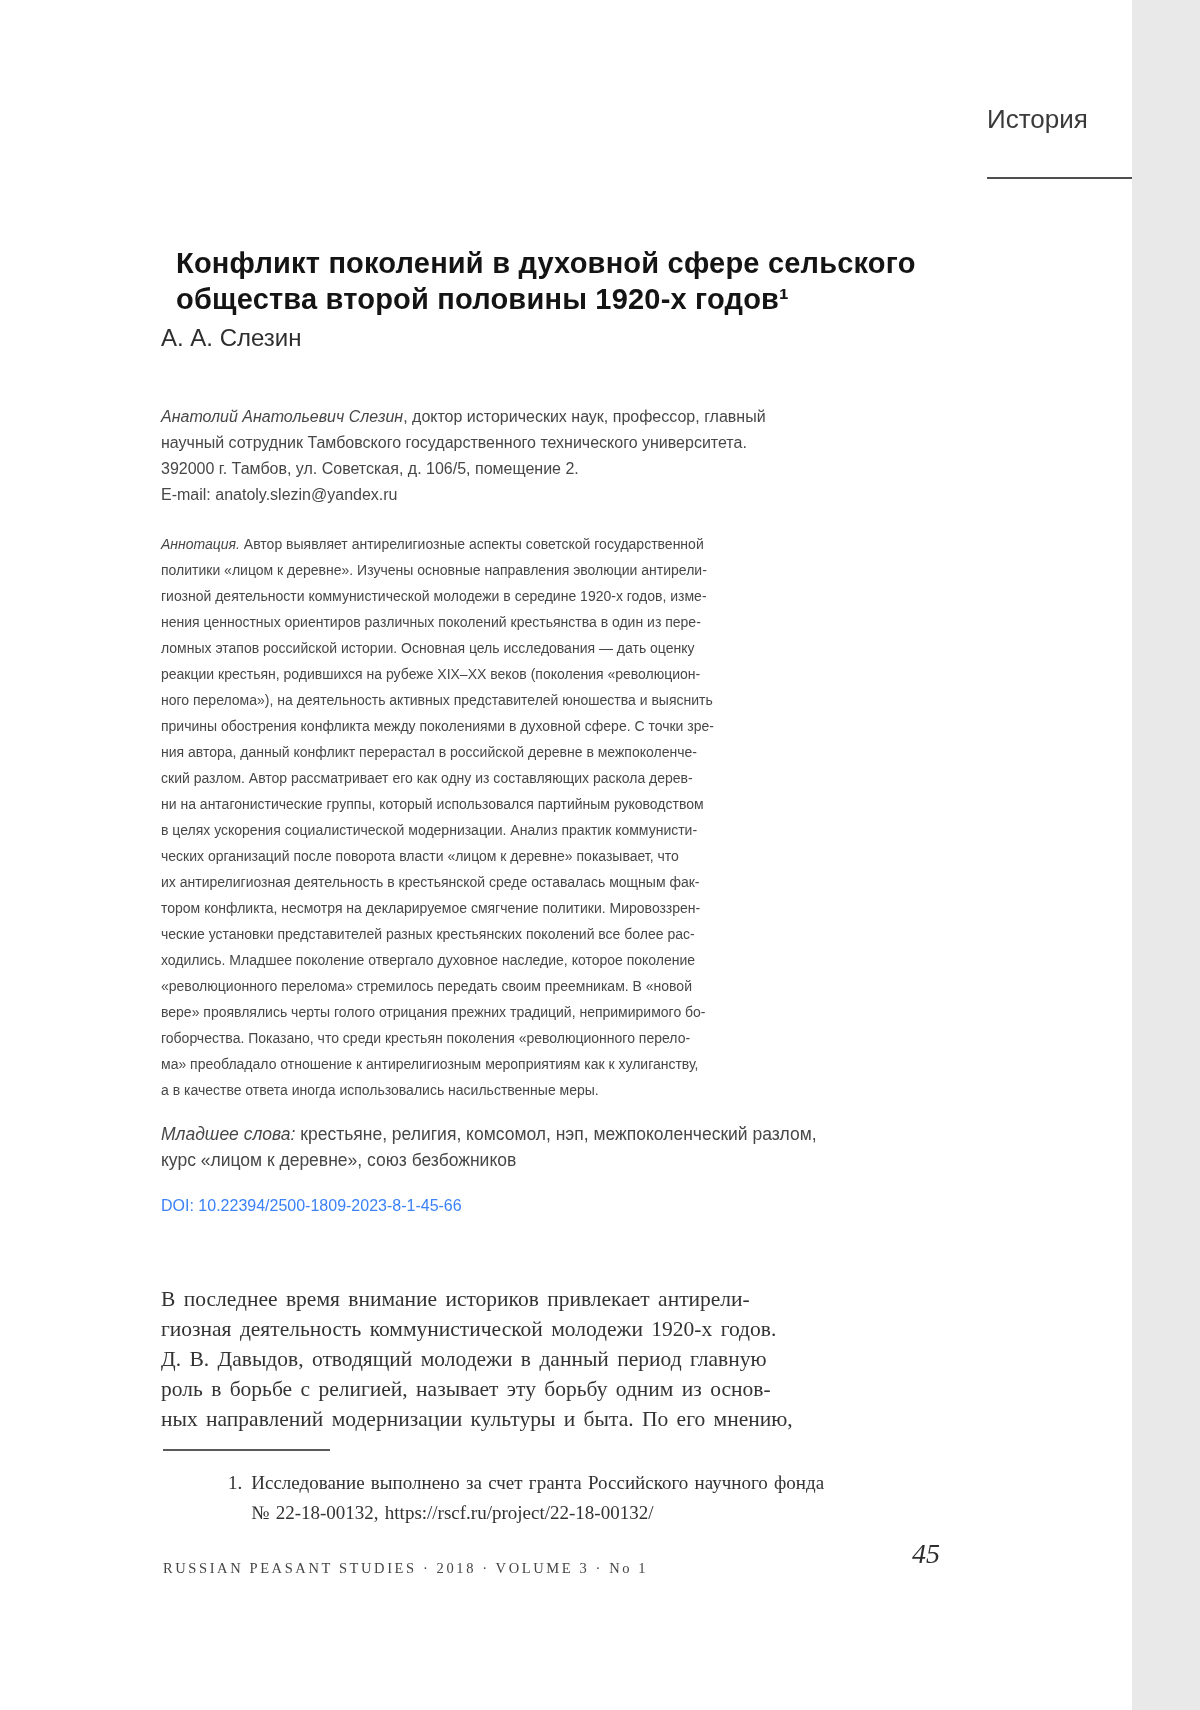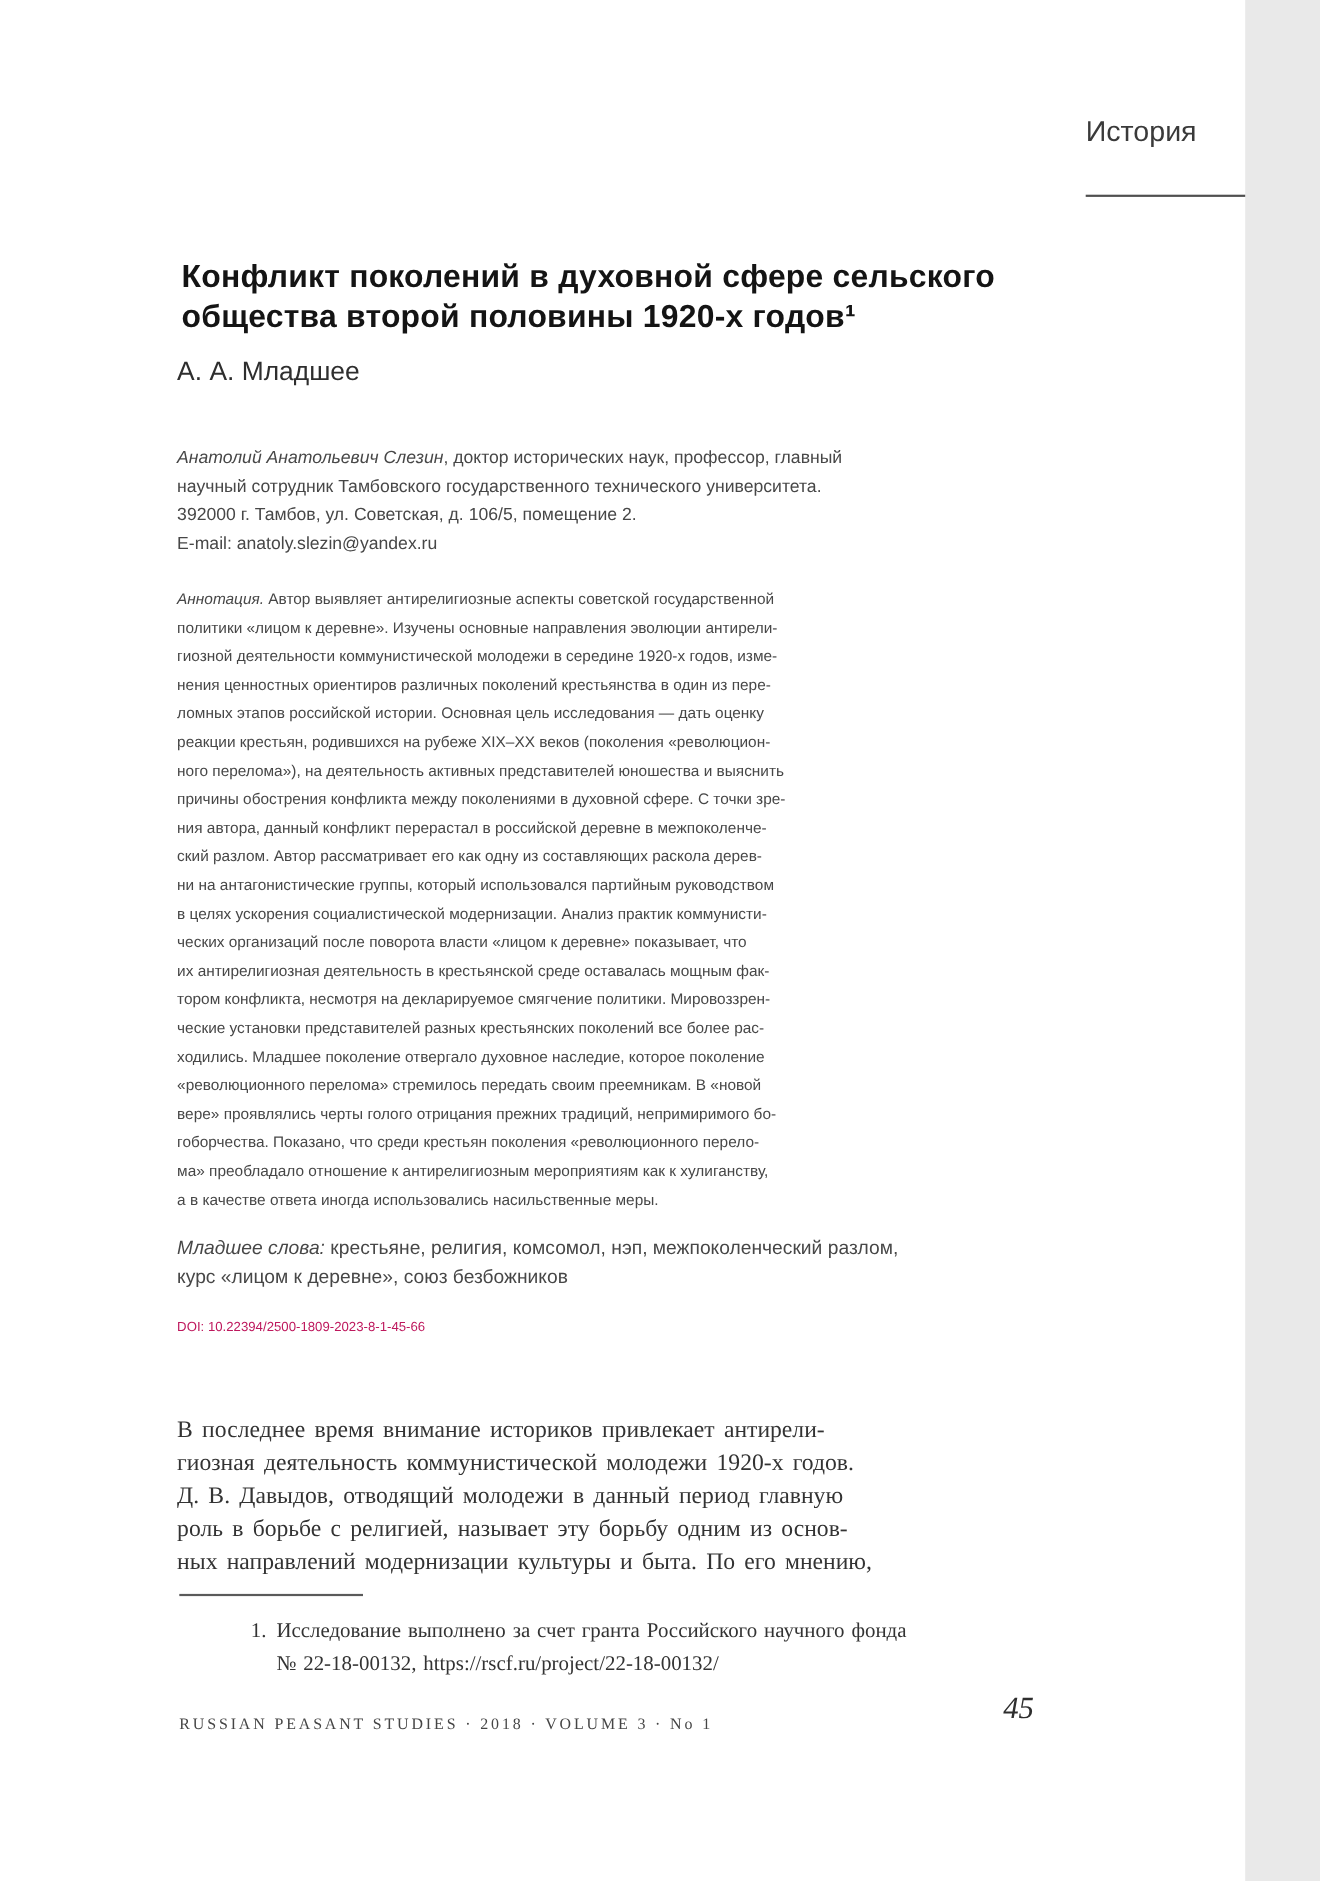--- a/index.html
+++ b/index.html
@@ -39,21 +39,21 @@
   .abstract{
     left:161px;top:531px;width:790px;
     font-size:14px;line-height:26px;color:#474747;
   }
   .keywords{
     left:161px;top:1121px;width:790px;
     font-size:17.5px;line-height:26px;color:#474747;
   }
   .doi{
     left:161px;top:1193px;width:790px;
-    font-size:12px;line-height:26px;color:#be185d;
+    font-size:16px;line-height:26px;color:#3b82f6;
   }
   .body-text{
     left:161px;top:1284px;width:760px;
     font-family:"Liberation Serif",serif;
     font-size:21.5px;line-height:30px;color:#333333;
     word-spacing:0.14em;
   }
   .footnote-rule{
     left:163px;top:1449px;width:167px;height:2px;
     background:#5a5a5a;
@@ -78,24 +78,24 @@
 </style>
 </head>
 <body>
 
 <div class="page">
 
   <div class="abs section-label preline">История</div>
 
   <div class="abs section-rule"></div>
 
-  <h1 class="abs title preline" style="margin:4px;">Конфликт поколений в духовной сфере сельского
+  <h1 class="abs title preline" style="margin:15px;">Конфликт поколений в духовной сфере сельского
 общества второй половины 1920-х годов¹</h1>
 
-  <div class="abs author">А. А. Младшее</div>
+  <div class="abs author">А. А. Слезин</div>
 
   <div class="abs affiliation">
     <span class="italic">Анатолий Анатольевич Слезин</span><span class="preline">, доктор исторических наук, профессор, главный
 научный сотрудник Тамбовского государственного технического университета.
 392000 г. Тамбов, ул. Советская, д. 106/5, помещение 2.</span>
     <div>
       <span>E-mail: </span><span>anatoly.slezin@yandex.ru</span>
     </div>
   </div>
 

